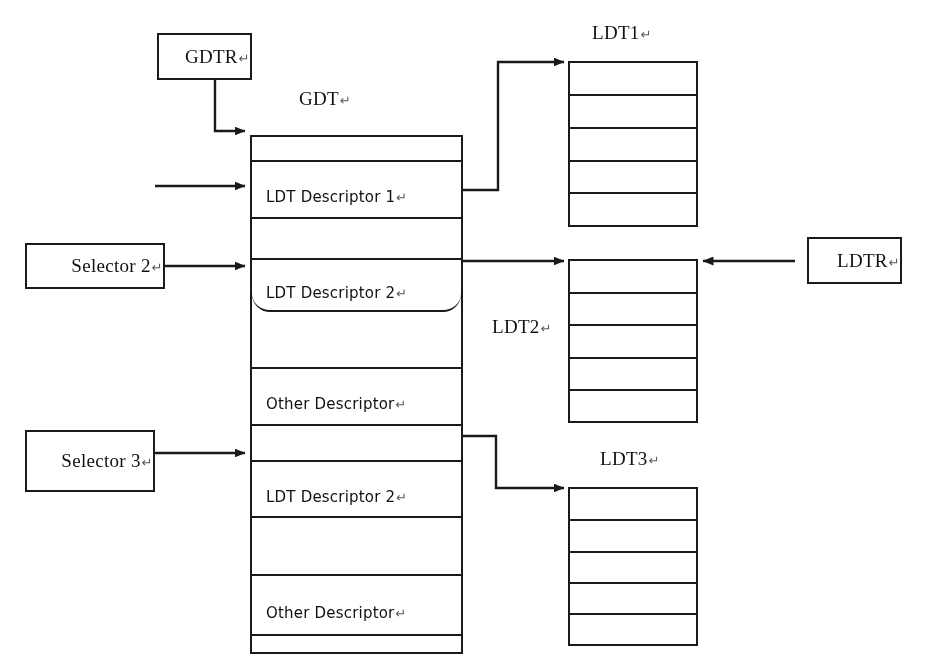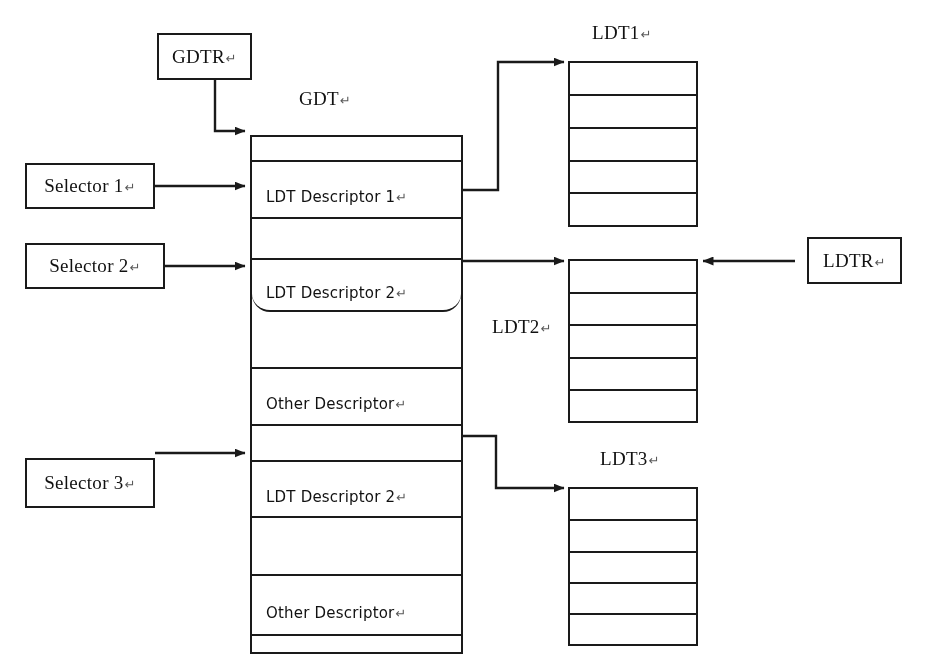--- a/index.html
+++ b/index.html
@@ -23,21 +23,21 @@
     height: 668px;
     pointer-events: none;
   }
   .node-box {
     position: absolute;
     box-sizing: border-box;
     border: 2px solid #1a1a1a;
     background: #ffffff;
     display: flex;
     align-items: center;
-    justify-content: center;
+    justify-content: flex-end;
   }
   .node-label {
     font-family: "Liberation Serif", serif;
     font-size: 19px;
     color: #111111;
     white-space: nowrap;
     letter-spacing: 0.3px;
   }
   .pilcrow {
     font-family: "DejaVu Sans", sans-serif;
@@ -118,29 +118,26 @@
   </svg>
 
   <div class="node-box" style="left:157px; top:33px; width:95px; height:47px;">
     <span class="node-label"><span>GDTR</span><span class="pilcrow">↵</span></span>
   </div>
 
   <div class="node-box" style="left:795px; top:237px; width:95px; height:47px;margin-left:12px;">
     <span class="node-label"><span>LDTR</span><span class="pilcrow">↵</span></span>
   </div>
 
-  <div class="node-box" style="left:25px; top:163px; width:130px; height:46px;">
-    <span class="node-label"><span>Selector 1</span><span class="pilcrow">↵</span></span>
-  </div>
 
   <div class="node-box" style="left:25px; top:243px; width:140px; height:46px;">
     <span class="node-label"><span>Selector 2</span><span class="pilcrow">↵</span></span>
   </div>
 
-  <div class="node-box" style="left:25px; top:430px; width:130px; height:50px;margin-top:28px;">
+  <div class="node-box" style="left:25px; top:430px; width:130px; height:62px;">
     <span class="node-label"><span>Selector 3</span><span class="pilcrow">↵</span></span>
   </div>
 
   <div class="caption" style="left:299px; top:88px;"><span>GDT</span><span class="pilcrow">↵</span></div>
 
   <div class="table-box" style="left:250px; top:135px; width:213px; height:519px;gap:16px;">
     <div class="table-row" style="height:30px;">
         <span class="row-text"></span>
       </div>
     <div class="table-row" style="height:50px;">

